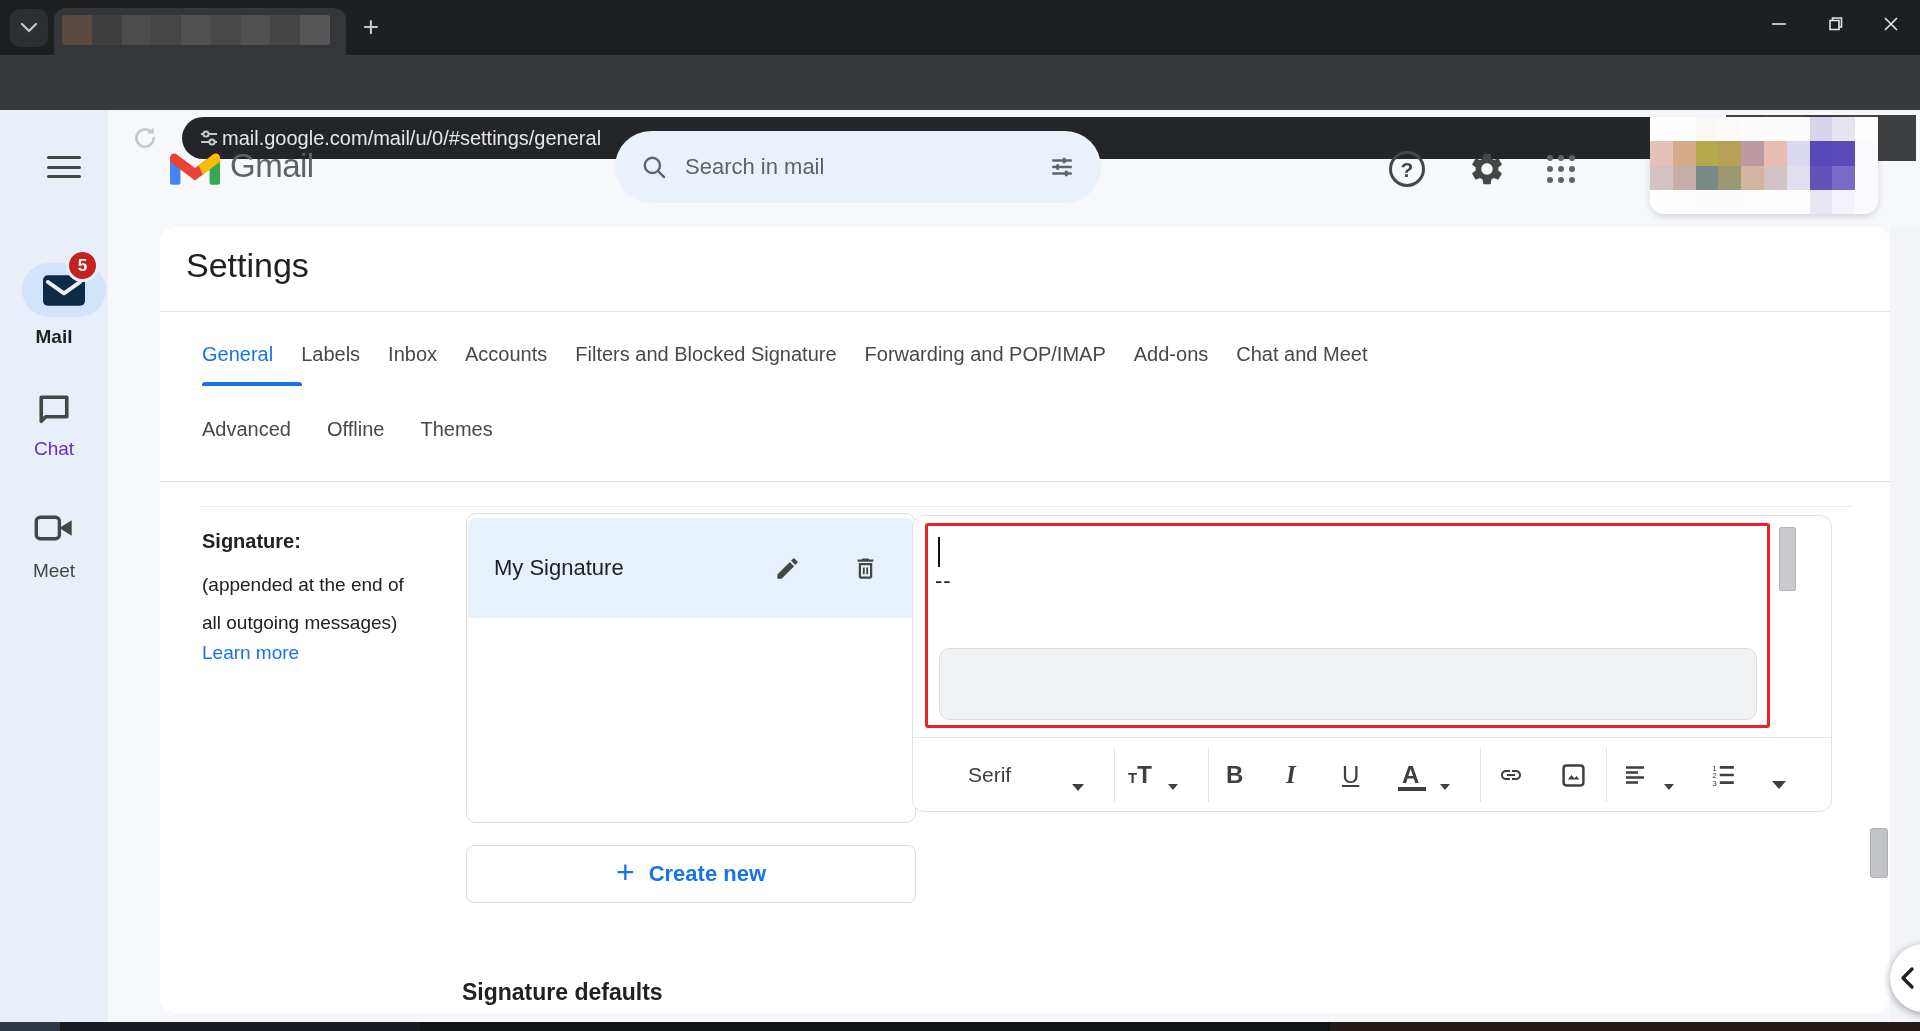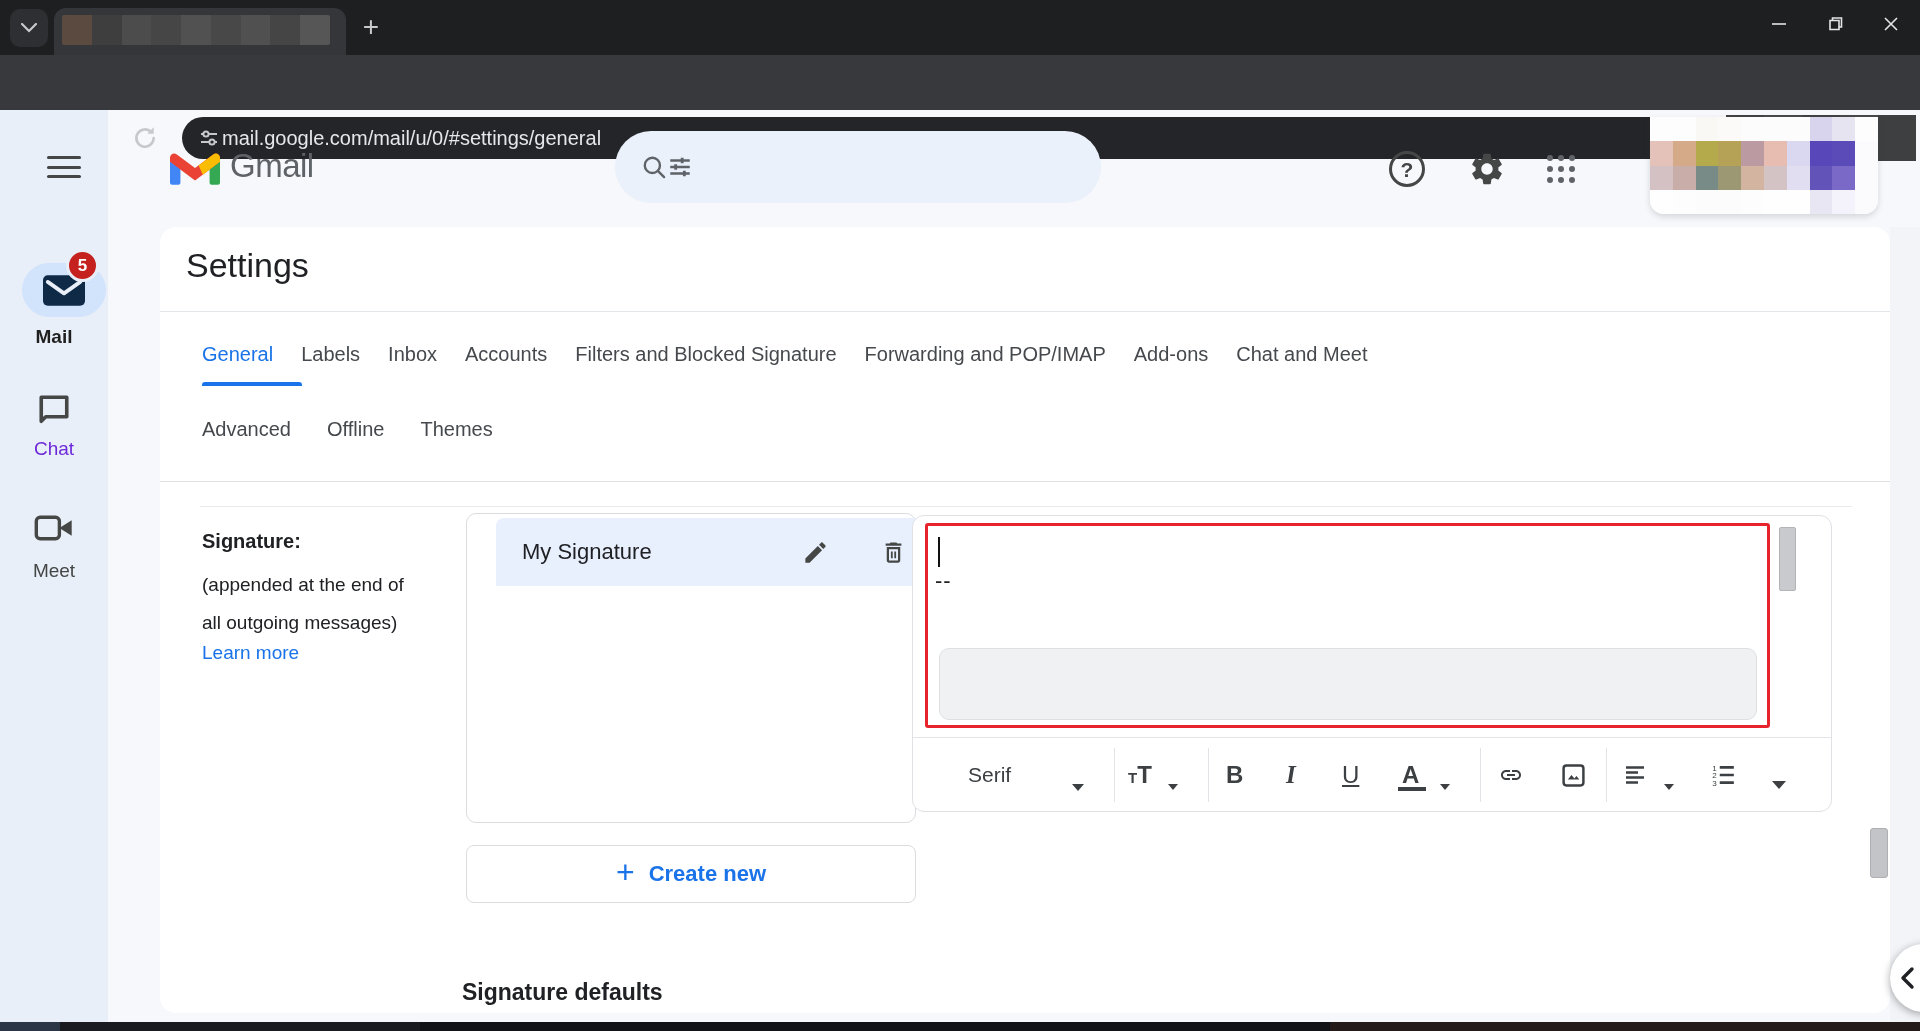--- a/index.html
+++ b/index.html
@@ -49,21 +49,21 @@
   .tabs-row{position:absolute;display:flex;font-size:20px;color:#45494d;}
   .tabs-row span{cursor:default;}
   .tab-active{color:#1a73e8;font-weight:normal;}
   .tab-underline{position:absolute;left:202px;top:382px;width:100px;height:4px;background:#1a73e8;border-radius:3px 3px 0 0;}
 
   .sig-label{position:absolute;left:202px;top:530px;font-size:20px;font-weight:bold;color:#202124;}
   .sig-desc{position:absolute;left:202px;top:566px;font-size:19px;color:#202124;line-height:38px;}
   .learn-more{position:absolute;left:202px;top:642px;font-size:19px;color:#1a73e8;}
 
   .sig-panel{position:absolute;left:466px;top:513px;width:450px;height:310px;border:1px solid #dadce0;border-radius:10px;background:#fff;}
-  .sig-row{position:absolute;left:1px;top:4px;width:446px;height:68px;background:#e8f0fe;border-radius:8px 8px 0 0;display:flex;align-items:center;margin-left:28px;}
+  .sig-row{position:absolute;left:1px;top:4px;width:446px;height:100px;background:#e8f0fe;border-radius:8px 8px 0 0;display:flex;align-items:center;}
   .sig-name{font-size:22px;color:#202124;margin-left:26px;flex:1;}
   .rowbtn{width:30px;height:30px;display:flex;align-items:center;justify-content:center;}
 
   .editor-wrap{position:absolute;left:912px;top:515px;width:920px;height:297px;border:1px solid #dfe1e5;border-radius:12px;background:#fff;}
   .red-box{position:absolute;left:925px;top:523px;width:845px;height:205px;border:3px solid #e7242b;border-radius:3px;background:#fff;}
   .caret-bar{position:absolute;left:938px;top:537px;width:2px;height:30px;background:#101010;}
   .sig-dashes{position:absolute;left:935px;top:568px;font-size:22px;color:#202124;letter-spacing:1px;}
   .gray-rect{position:absolute;left:939px;top:648px;width:818px;height:72px;background:#f0f1f3;border:1px solid #dddfe2;border-radius:10px;}
   .ed-thumb{position:absolute;left:1779px;top:527px;width:17px;height:64px;background:#c9cacd;border:1px solid #b3b4b7;border-radius:2px;}
   .tb-sep{position:absolute;top:748px;width:1px;height:54px;background:#e1e3e6;}
@@ -179,20 +179,21 @@
       <path d="M27.5 17.4 L41.4 7 C44 4.8 48 6.5 48 10 L48 14 L31.5 26.4 Z" fill="#fbbc04"></path>
     </svg>
     <span class="gmail-word">Gmail</span>
   </div>
 
   <div class="search-pill">
     <svg style="margin-left:26px;" width="26" height="26" viewBox="0 0 24 24">
         <circle cx="10.5" cy="10.5" r="7" fill="none" stroke="#5f6368" stroke-width="2.2"></circle>
         <path d="M15.8 15.8l5.5 5.5" stroke="#5f6368" stroke-width="2.2" stroke-linecap="round"></path>
       </svg>
+    <span class="search-ph">Search in mail</span>
     <svg style="margin-right:26px;" width="26" height="26" viewBox="0 0 24 24">
         <path d="M3 6h18M3 12h18M3 18h18" stroke="#5f6368" stroke-width="2.2"></path>
         <path d="M14 3.5v5M8 9.5v5M16 15.5v5" stroke="#5f6368" stroke-width="2.6"></path>
       </svg>
   </div>
 
 
   <div class="hicon" style="left:1386px;">
     <svg width="40" height="40" viewBox="0 0 40 40">
         <circle cx="20" cy="20" r="16.5" fill="none" stroke="#444746" stroke-width="3"></circle>

